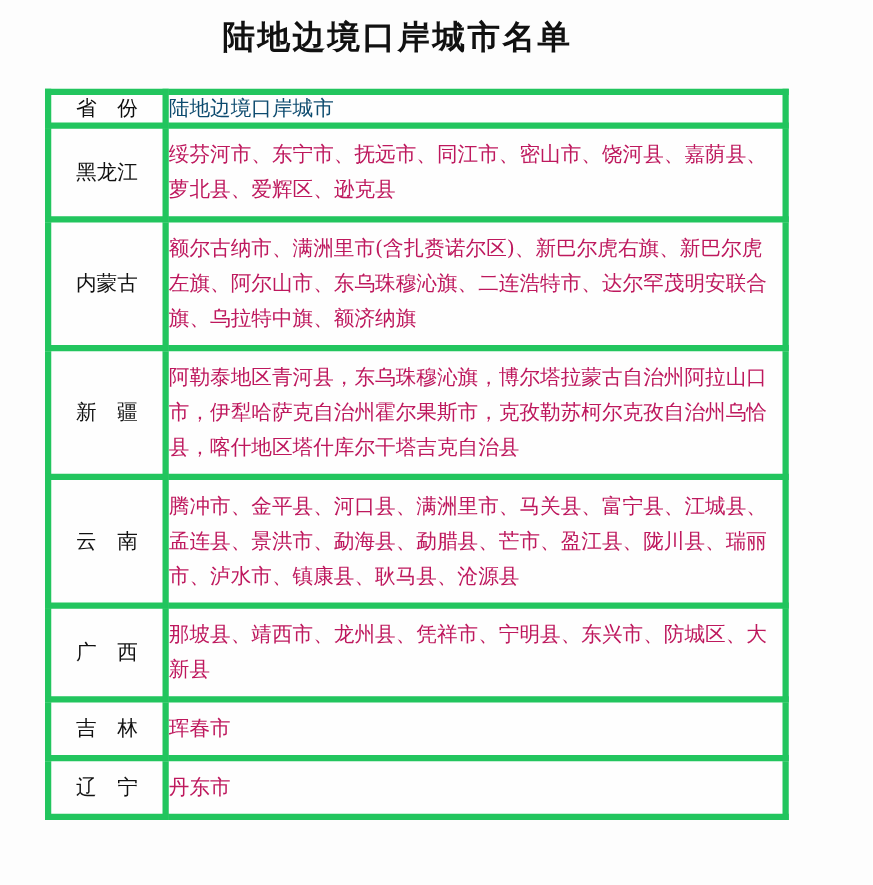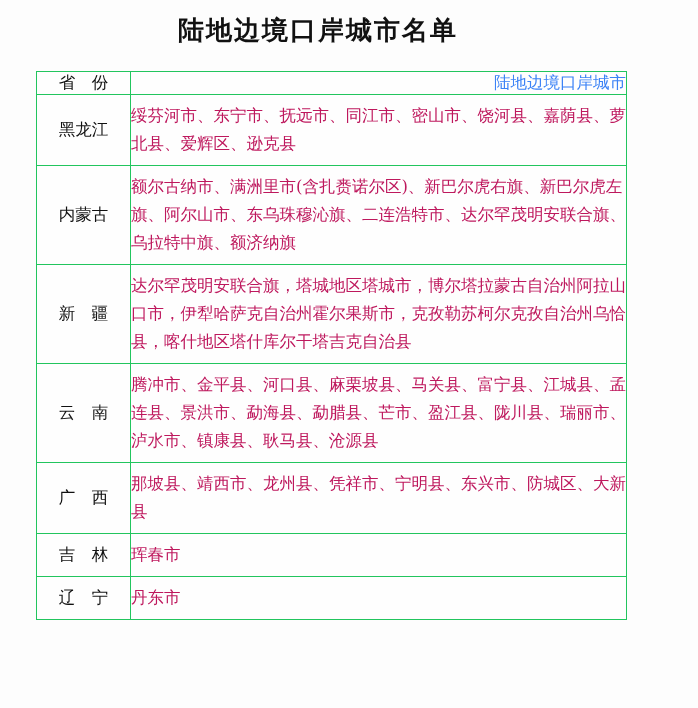--- a/index.html
+++ b/index.html
@@ -44,21 +44,21 @@
 
   table.listing {
     border-collapse: collapse;
     width: 590px;
     table-layout: fixed;
     background: #fefefe;
   }
 
   table.listing td,
   table.listing th {
-    border: 1px solid #22c55e;
+    border: 5px solid #22c55e;
     vertical-align: middle;
     padding: 0;
     font-weight: normal;
   }
 
   col.col-prov { width: 94px; }
   col.col-cities { width: 496px; }
 
   .cell-prov {
     text-align: center;
@@ -72,25 +72,25 @@
 
   .cell-head-prov {
     text-align: center;
     font-size: 16.5px;
     font-weight: bold;
     padding: 11px 4px;
     color: #0d0d0d;
   }
 
   .cell-head-cities {
-    text-align: right;
+    text-align: left;
     font-size: 16.5px;
     font-weight: bold;
     padding: 11px 8px;
-    color: #3b82f6;
+    color: #0c4a6e;
   }
 
   .cell-cities {
     text-align: left;
     font-size: 16.5px;
     line-height: 28px;
     color: #be185d;
     padding: 6px 9px 6px 9px;
     word-break: break-all;
   }
@@ -134,27 +134,27 @@
           <td class="cell-cities">绥芬河市、东宁市、抚远市、同江市、密山市、饶河县、嘉荫县、萝北县、爱辉区、逊克县</td>
         </tr>
 
         <tr class="row-tall">
           <td class="cell-prov">内蒙古</td>
           <td class="cell-cities">额尔古纳市、满洲里市(含扎赉诺尔区)、新巴尔虎右旗、新巴尔虎左旗、阿尔山市、东乌珠穆沁旗、二连浩特市、达尔罕茂明安联合旗、乌拉特中旗、额济纳旗</td>
         </tr>
 
         <tr class="row-tall">
           <td class="cell-prov">新　疆</td>
-          <td class="cell-cities">达尔罕茂明安联合旗，塔城地区塔城市，博尔塔拉蒙古自治州阿拉山口市，伊犁哈萨克自治州霍尔果斯市，克孜勒苏柯尔克孜自治州乌恰县，喀什地区塔什库尔干塔吉克自治县</td>
+          <td class="cell-cities">阿勒泰地区青河县，东乌珠穆沁旗，博尔塔拉蒙古自治州阿拉山口市，伊犁哈萨克自治州霍尔果斯市，克孜勒苏柯尔克孜自治州乌恰县，喀什地区塔什库尔干塔吉克自治县</td>
         </tr>
 
 
         <tr class="row-tall">
           <td class="cell-prov">云　南</td>
-          <td class="cell-cities">腾冲市、金平县、河口县、麻栗坡县、马关县、富宁县、江城县、孟连县、景洪市、勐海县、勐腊县、芒市、盈江县、陇川县、瑞丽市、泸水市、镇康县、耿马县、沧源县</td>
+          <td class="cell-cities">腾冲市、金平县、河口县、满洲里市、马关县、富宁县、江城县、孟连县、景洪市、勐海县、勐腊县、芒市、盈江县、陇川县、瑞丽市、泸水市、镇康县、耿马县、沧源县</td>
         </tr>
 
         <tr class="row-tall">
           <td class="cell-prov">广　西</td>
           <td class="cell-cities">那坡县、靖西市、龙州县、凭祥市、宁明县、东兴市、防城区、大新县</td>
         </tr>
 
         <tr class="row-short">
           <td class="cell-prov">吉　林</td>
           <td class="cell-cities">珲春市</td>

